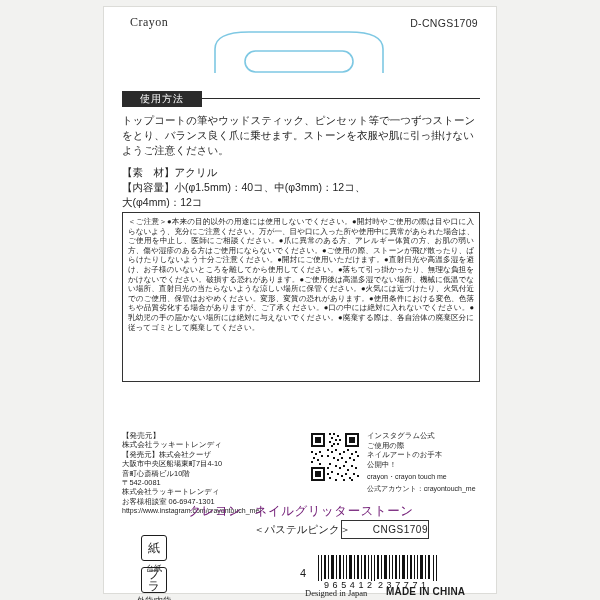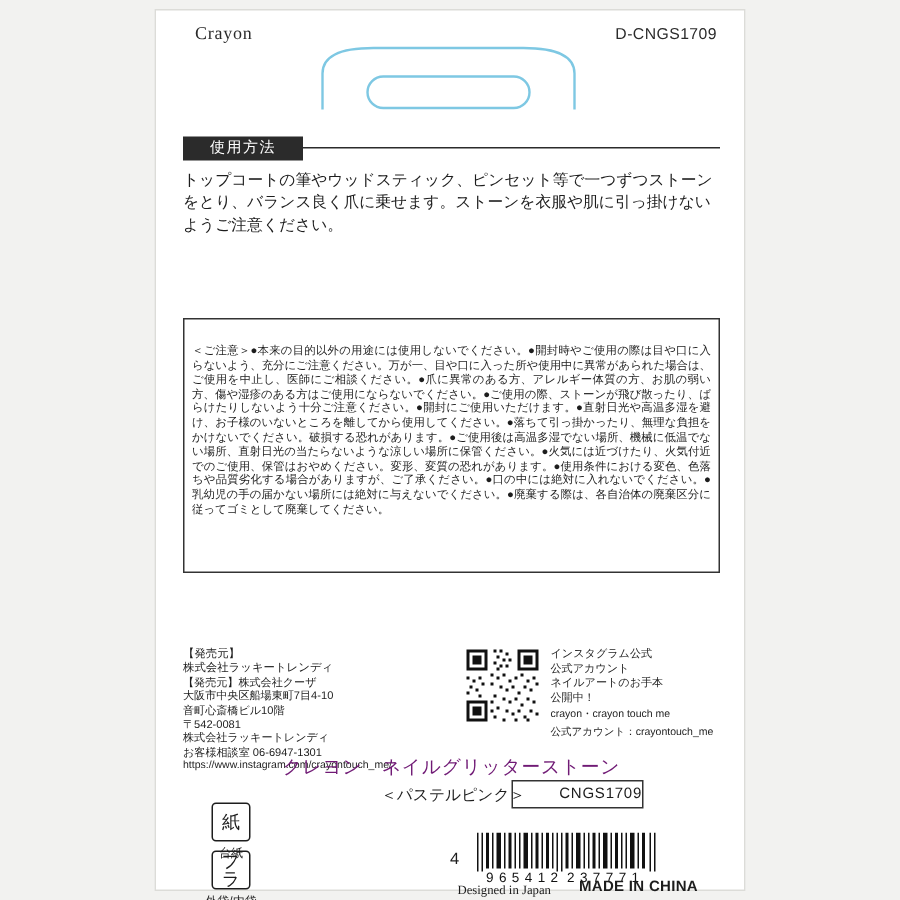--- a/index.html
+++ b/index.html
@@ -55,21 +55,21 @@
   .spec{
     position:absolute;left:18px;top:158px;width:356px;
     font-size:10.5px;line-height:15px;color:#1d1d1d;
   }
   
   .caution{
     position:absolute;left:18px;top:205px;
     width:358px;height:170px;
     border:1px solid #333;
     box-sizing:border-box;
-    padding:16px 5px;
+    padding:4px 5px;
     font-size:7.6px;line-height:9.6px;
     color:#1d1d1d;
     text-align:justify;
     overflow:hidden;
   }
   
   .contact{
     position:absolute;left:18px;top:388px;
     width:358px;height:26px;
     border:1px solid #333;
@@ -172,20 +172,25 @@
       <svg width="180" height="48" viewBox="0 0 180 48">
         <path d="M6,44 L6,20 C6,9 16,3 40,3 L140,3 C164,3 174,9 174,20 L174,44" fill="none" stroke="#7ec8e3" stroke-width="1.6"></path>
         <rect x="36" y="22" width="108" height="21" rx="10.5" ry="10.5" fill="none" stroke="#7ec8e3" stroke-width="1.6"></rect>
       </svg>
     </div>
 
     <div class="usage-bar">使用方法</div>
     <div class="usage-rule"></div>
     <div class="usage-text">トップコートの筆やウッドスティック、ピンセット等で一つずつストーンをとり、バランス良く爪に乗せます。ストーンを衣服や肌に引っ掛けないようご注意ください。</div>
 
+    <div class="spec">
+      <div>【素　材】アクリル</div>
+      <div>【内容量】小(φ1.5mm)：40コ、中(φ3mm)：12コ、</div>
+      <div>大(φ4mm)：12コ</div>
+    </div>
 
     <div class="caution">＜ご注意＞●本来の目的以外の用途には使用しないでください。●開封時やご使用の際は目や口に入らないよう、充分にご注意ください。万が一、目や口に入った所や使用中に異常があられた場合は、ご使用を中止し、医師にご相談ください。●爪に異常のある方、アレルギー体質の方、お肌の弱い方、傷や湿疹のある方はご使用にならないでください。●ご使用の際、ストーンが飛び散ったり、ばらけたりしないよう十分ご注意ください。●開封にご使用いただけます。●直射日光や高温多湿を避け、お子様のいないところを離してから使用してください。●落ちて引っ掛かったり、無理な負担をかけないでください。破損する恐れがあります。●ご使用後は高温多湿でない場所、機械に低温でない場所、直射日光の当たらないような涼しい場所に保管ください。●火気には近づけたり、火気付近でのご使用、保管はおやめください。変形、変質の恐れがあります。●使用条件における変色、色落ちや品質劣化する場合がありますが、ご了承ください。●口の中には絶対に入れないでください。●乳幼児の手の届かない場所には絶対に与えないでください。●廃棄する際は、各自治体の廃棄区分に従ってゴミとして廃棄してください。</div>
 
 
     <div class="company">
       <div class="ttl">【発売元】</div>
       <div class="ttl">株式会社ラッキートレンディ</div>
       <div>【発売元】株式会社クーザ</div>
       <div>大阪市中央区船場東町7目4-10</div>
       <div>音町心斎橋ビル10階</div>
@@ -265,21 +270,21 @@
           <rect x="34" y="48" width="2" height="2"></rect>
             <rect x="42" y="48" width="2" height="2"></rect>
           <rect x="18" y="36" width="2" height="2"></rect>
             <rect x="18" y="42" width="2" height="2"></rect>
         </g>
       </svg>
     </div>
 
     <div class="sns">
       <div>インスタグラム公式</div>
-      <div>公式アカウント</div>
+      <div>ご使用の際</div>
       <div>ネイルアートのお手本</div>
       <div>公開中！</div>
       <span class="en">crayon・crayon touch me</span>
       <span class="en">公式アカウント：crayontouch_me</span>
     </div>
 
     <div class="pname">クレヨン　ネイルグリッターストーン</div>
     <div class="pcolor">＜パステルピンク＞</div>
     <div class="pcode">CNGS1709</div>
 

